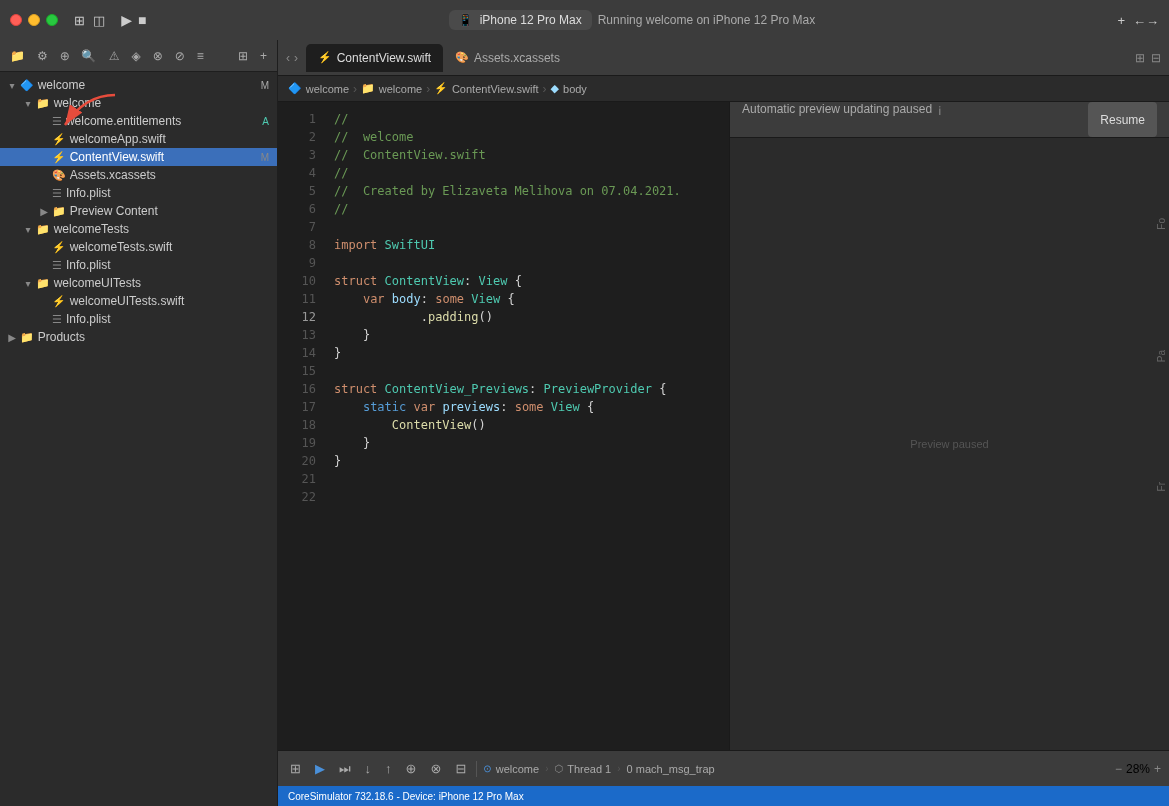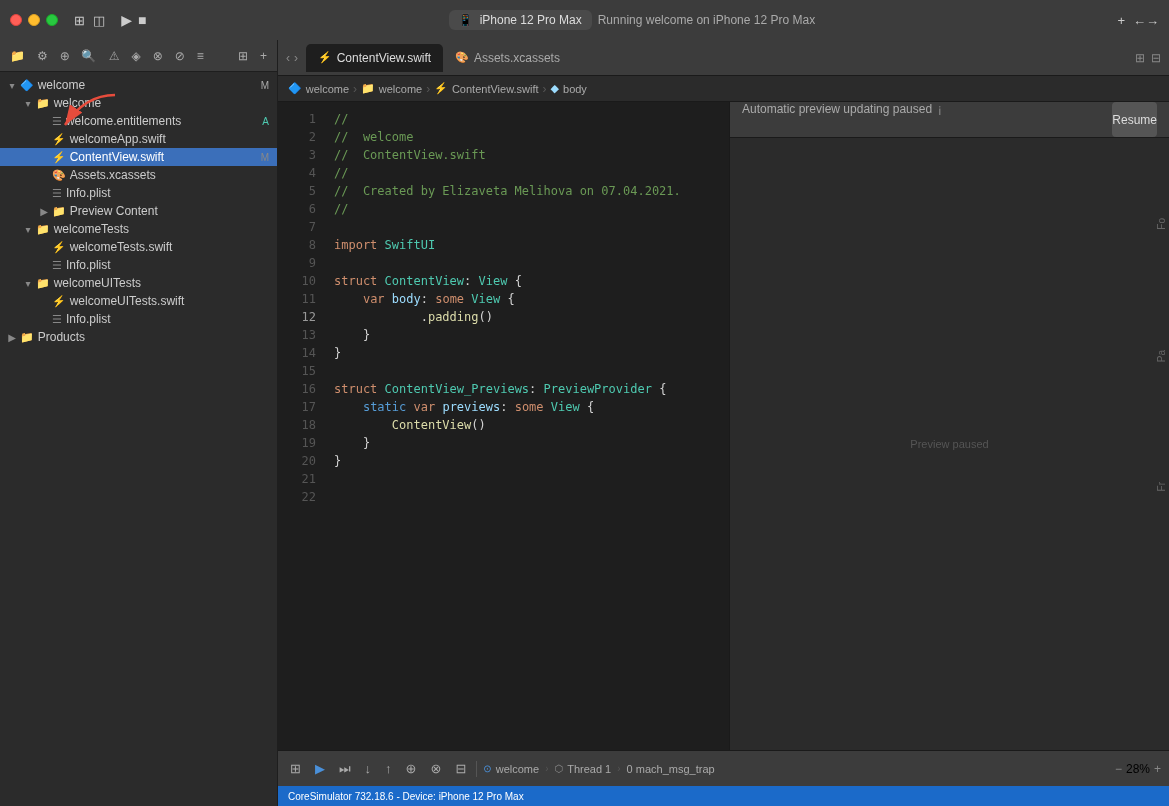--- a/index.html
+++ b/index.html
@@ -247,21 +247,21 @@
     .preview-title {
       color: #aaa;
       font-size: 12px;
     }
     .resume-btn {
       margin-left: auto;
       background: #555;
       color: #ddd;
       border: none;
       border-radius: 4px;
-      padding: 3px 0;
+      padding: 3px 12px;
       font-size: 12px;
       cursor: pointer;
     }
 
     .preview-body {
       flex: 1;
       display: flex;
       align-items: center;
       justify-content: center;
       position: relative;

